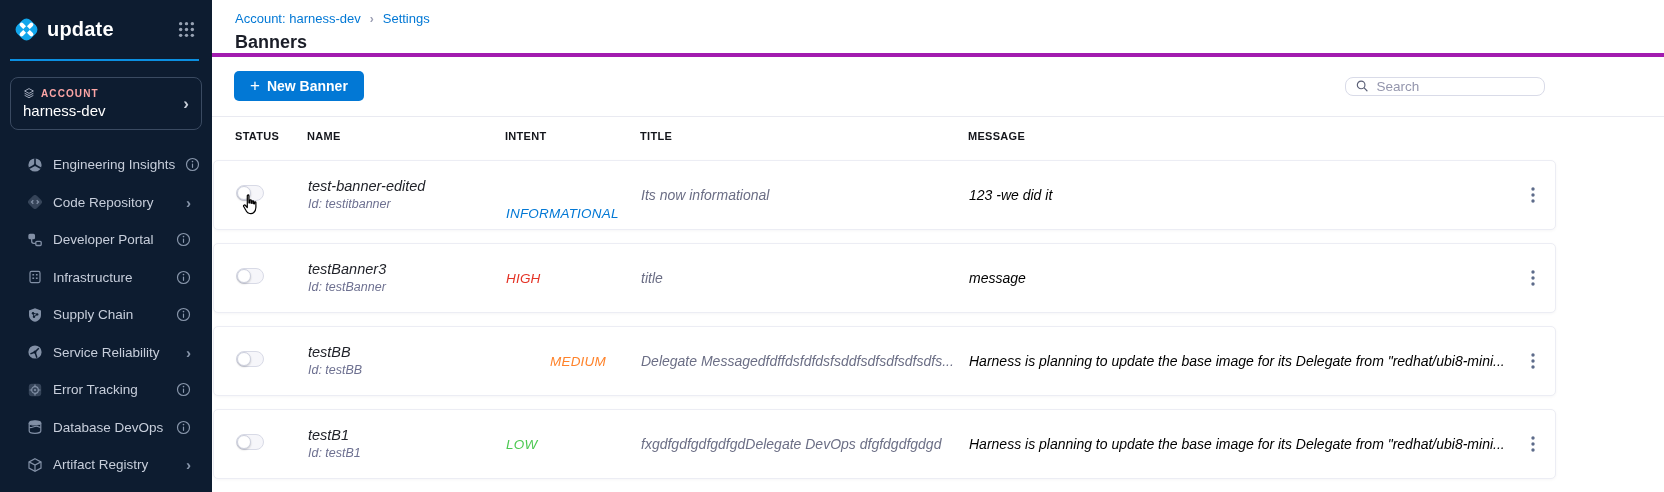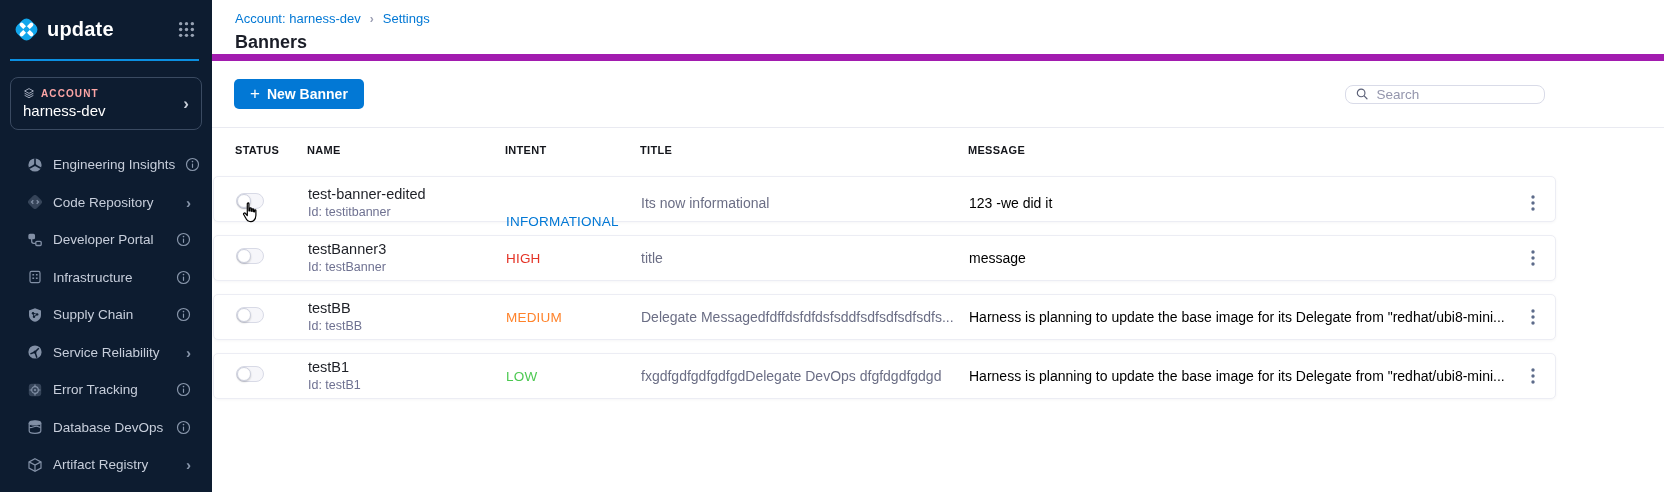--- a/index.html
+++ b/index.html
@@ -23,38 +23,38 @@
   .nav-item { height:37.5px; display:flex; align-items:center; padding:0 21px 0 27px; gap:10px; cursor:pointer; }
   .nav-icon { width:16px; height:16px; color:#8290a6; display:flex; flex:none; }
   .nav-icon svg { width:16px; height:16px; }
   .nav-label { font-size:13.5px; color:#c7cedb; flex:1; white-space:nowrap; }
   .nav-right { color:#8896ab; display:flex; align-items:center; }
   .nav-right.chev { font-size:15px; font-weight:700; color:#8896ab; }
   .nav-right svg { width:15px; height:15px; }
 
   
   .main { flex:1; background:#fff; display:flex; flex-direction:column; }
-  .pg-header { padding:11px 16px 0 23px; height:61px; border-bottom:7px solid #a21caf; }
+  .pg-header { padding:11px 16px 0 23px; height:61px; border-bottom:4px solid #a21caf; }
   .breadcrumb { display:flex; align-items:center; gap:9px; font-size:13px; }
   .crumb { color:#0278d5; cursor:pointer; text-decoration:none; }
   .crumb-sep { color:#9b9eb3; font-size:12px; font-weight:700; }
   .pg-title { margin-top:6px; font-size:18px; font-weight:700; color:#1b1e28; }
 
   .toolbar { height:67px; display:flex; align-items:center; justify-content:space-between; padding:0 119px 0 22px; border-bottom:1px solid #e9eaf1; }
   .btn-primary { height:30px; display:inline-flex; align-items:center; gap:7px; background:#0278d5; color:#fff; border:none; border-radius:5px; padding:0 16px; font-size:14px; font-weight:700; font-family:inherit; cursor:pointer; }
   .btn-plus { font-size:17px; font-weight:400; line-height:1; margin-top:-1px; }
   .search-box { width:200px; height:19px; border:1px solid #d9dbe8; border-radius:8px; display:flex; align-items:center; gap:8px; padding:0 10px; background:#fff; }
   .search-box input { border:none; outline:none; width:100%; font-size:13.5px; color:#333; font-family:inherit; }
   .search-box input::placeholder { color:#9496ad; }
 
   .thead { display:grid; grid-template-columns:72px 198px 135px 328px 1fr 36px; align-items:center; height:44px; padding:0 4px 0 22px; margin:0 108px 0 1px; }
   .th { font-size:11px; font-weight:700; color:#14161c; letter-spacing:.3px; white-space:nowrap; }
 
   .rows { padding:4px 108px 0 1px; }
-  .row-card { display:grid; grid-template-columns:72px 198px 135px 328px 1fr 36px; align-items:center; height:46px; padding:0 4px 0 22px; background:#fff; border:1px solid #ecedf4; border-radius:5px; margin-bottom:13px; box-shadow:0 1px 3px rgba(35,38,59,.04); cursor:pointer; }
+  .row-card { display:grid; grid-template-columns:72px 198px 135px 328px 1fr 36px; align-items:center; height:70px; padding:0 4px 0 22px; background:#fff; border:1px solid #ecedf4; border-radius:5px; margin-bottom:13px; box-shadow:0 1px 3px rgba(35,38,59,.04); cursor:pointer;font-style:italic; }
   .cell { min-width:0; }
   .cell-status { position:relative; }
   .toggle { width:28px; height:16px; border-radius:9px; background:#f6f6fa; border:1px solid #d8dae6; position:relative; display:inline-block; cursor:pointer; }
   .knob { position:absolute; left:0; top:0; width:14px; height:14px; border-radius:50%; background:#fff; border:1px solid #cdd0de; box-shadow:0 1px 2px rgba(0,0,0,.18); }
   .hand-cursor { position:absolute; left:4px; top:8px; width:20px; height:24px; display:none; }
   .row-name { font-size:14.5px; font-weight:500; color:#1e2027; line-height:19px; white-space:nowrap; overflow:hidden; text-overflow:ellipsis; }
   .row-id { font-size:12.5px; color:#6e7191; line-height:17px; white-space:nowrap; overflow:hidden; text-overflow:ellipsis; }
   .cell-intent { font-size:13.5px; font-weight:500; letter-spacing:.2px; white-space:nowrap; }
   .cell-title { font-size:14px; color:#6b6e85; white-space:nowrap; overflow:hidden; text-overflow:clip; padding-right:10px; }
   .cell-message { font-size:14px; color:#000000; white-space:nowrap; overflow:hidden; text-overflow:clip; padding-right:8px; }
@@ -347,21 +347,21 @@
 
   <div class="row-card">
     <div class="cell cell-status">
       <span class="toggle"><span class="knob"></span></span>
       
     </div>
     <div class="cell">
       <div class="row-name">testBB</div>
       <div class="row-id">Id: testBB</div>
     </div>
-    <div class="cell cell-intent" style="color: rgb(255, 131, 43);">MEDIUM</div>
+    <div class="cell cell-intent" style="color: rgb(255, 131, 43); margin-left: 44px;">MEDIUM</div>
     <div class="cell cell-title">Delegate Messagedfdffdsfdfdsfsddfsdfsdfsdfsdfs...</div>
     <div class="cell cell-message">Harness is planning to update the base image for its Delegate from "redhat/ubi8-mini...</div>
     <div class="cell cell-menu">
       <span class="kebab">
         <svg viewBox="0 0 4 16" width="4" height="16">
                 <circle cx="2" cy="2" r="1.7"></circle>
                 <circle cx="2" cy="8" r="1.7"></circle>
                 <circle cx="2" cy="14" r="1.7"></circle>
               </svg>
       </span>

